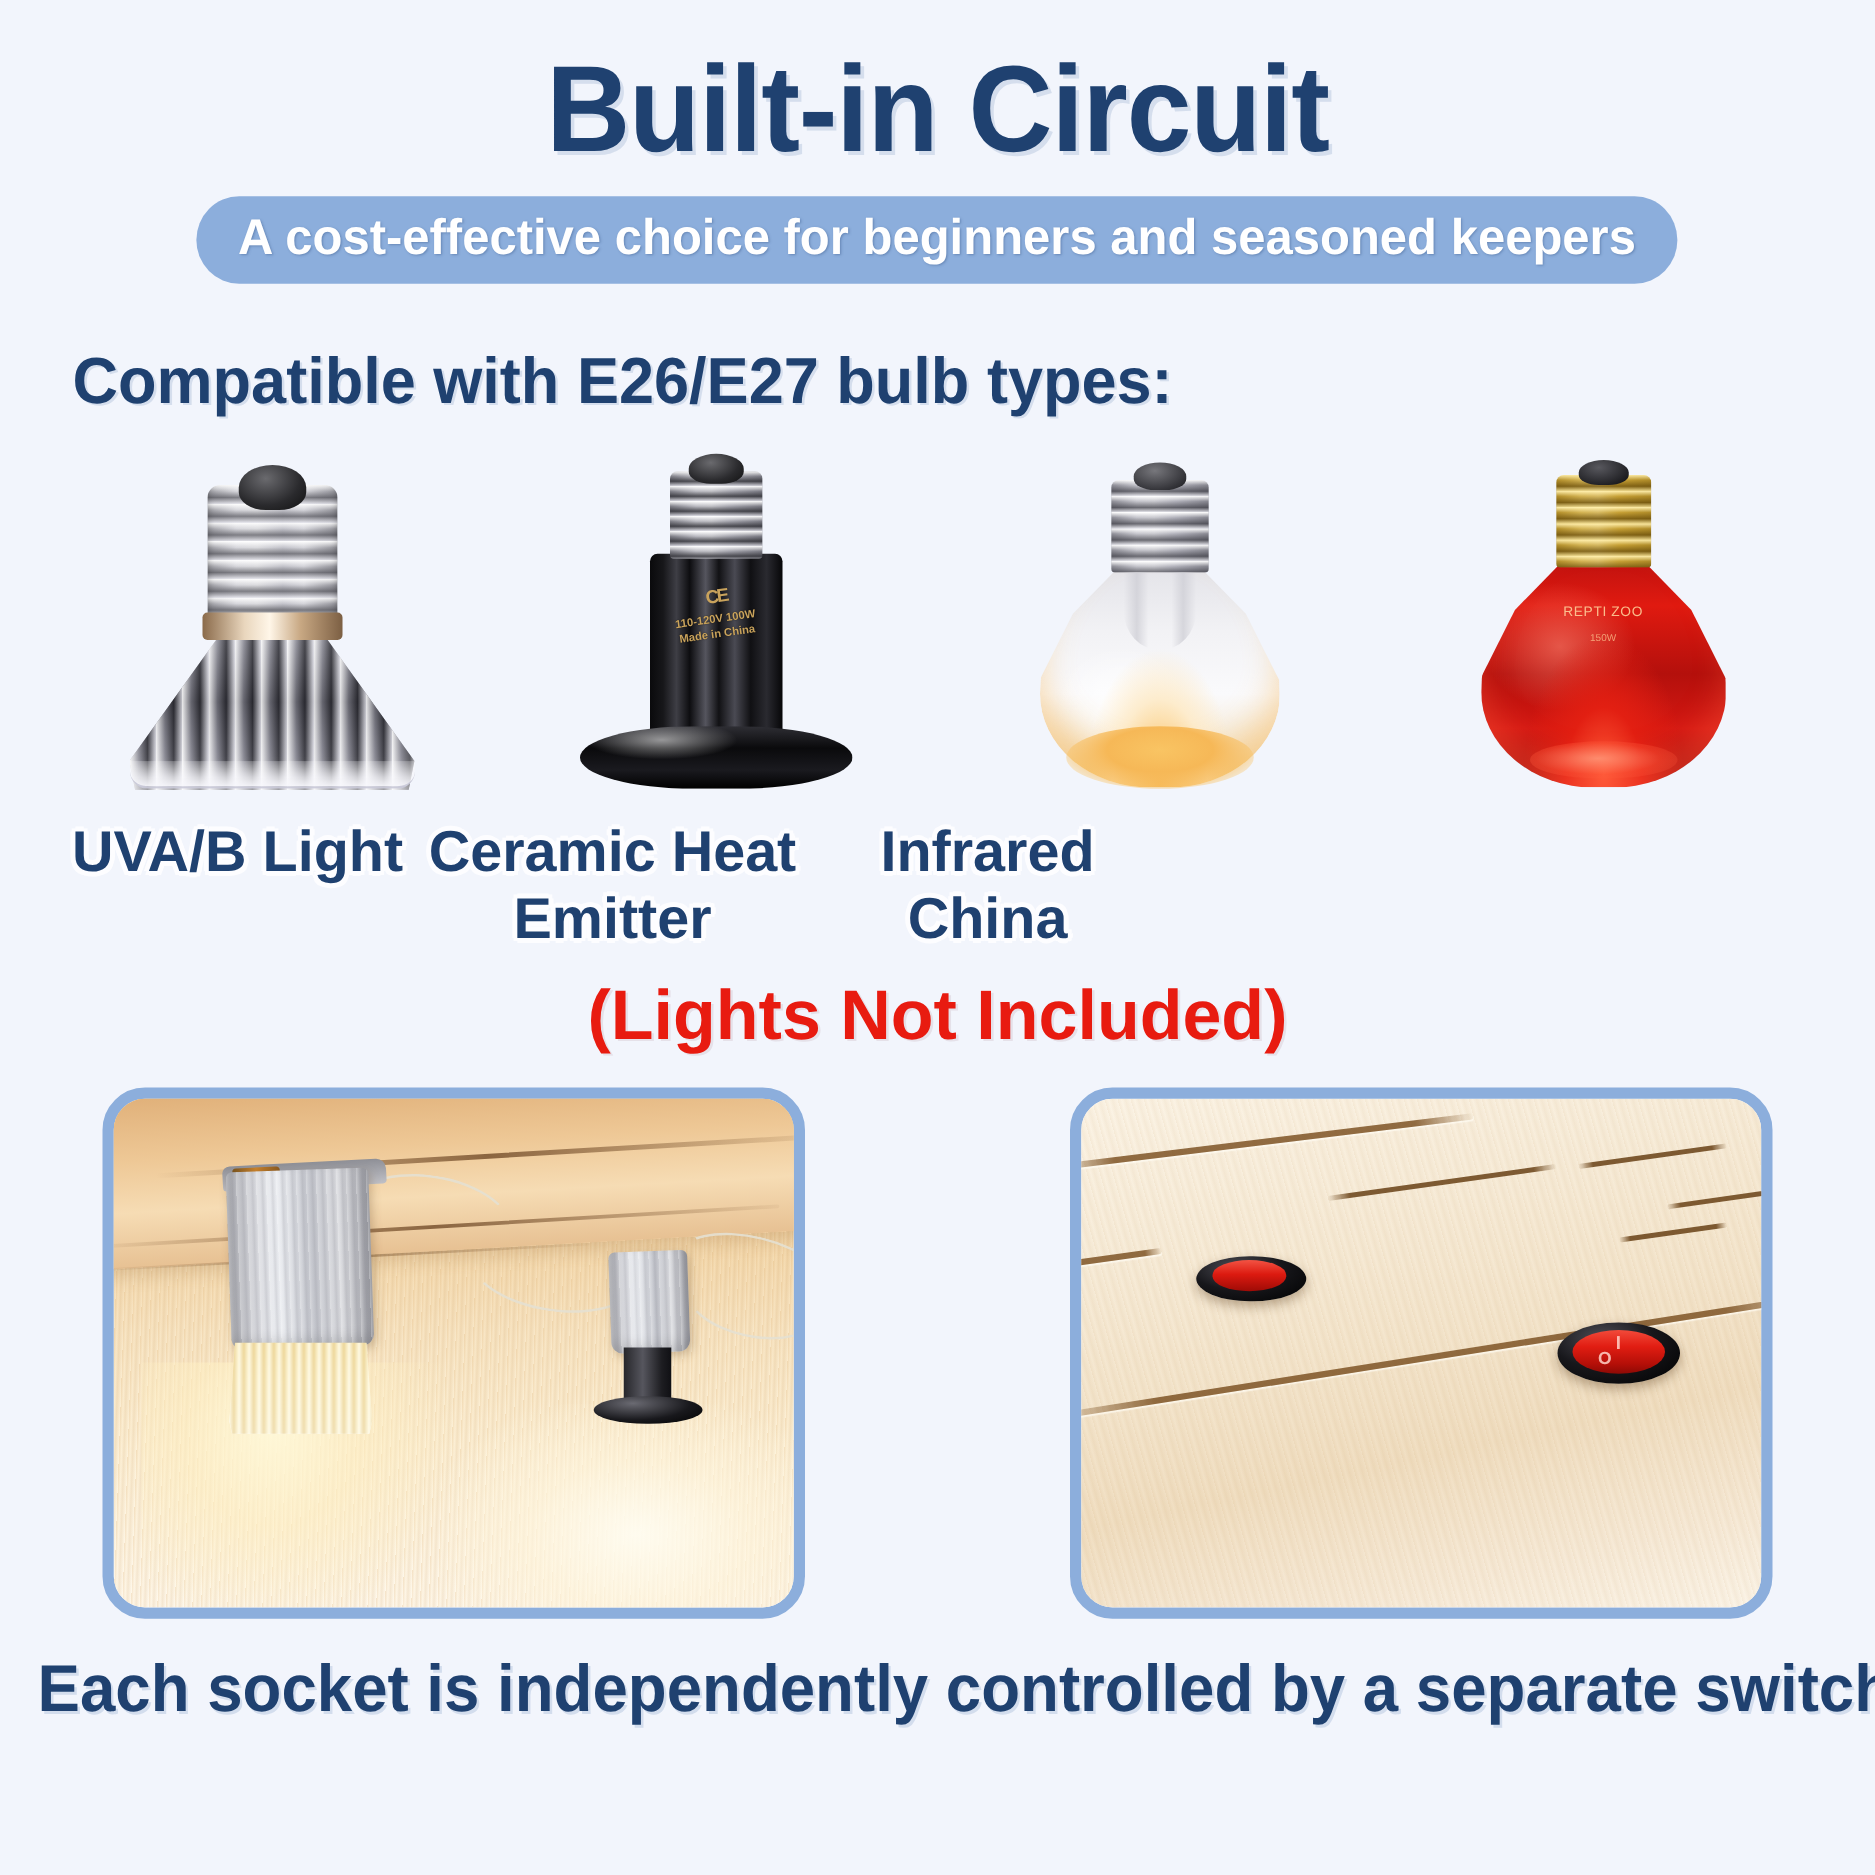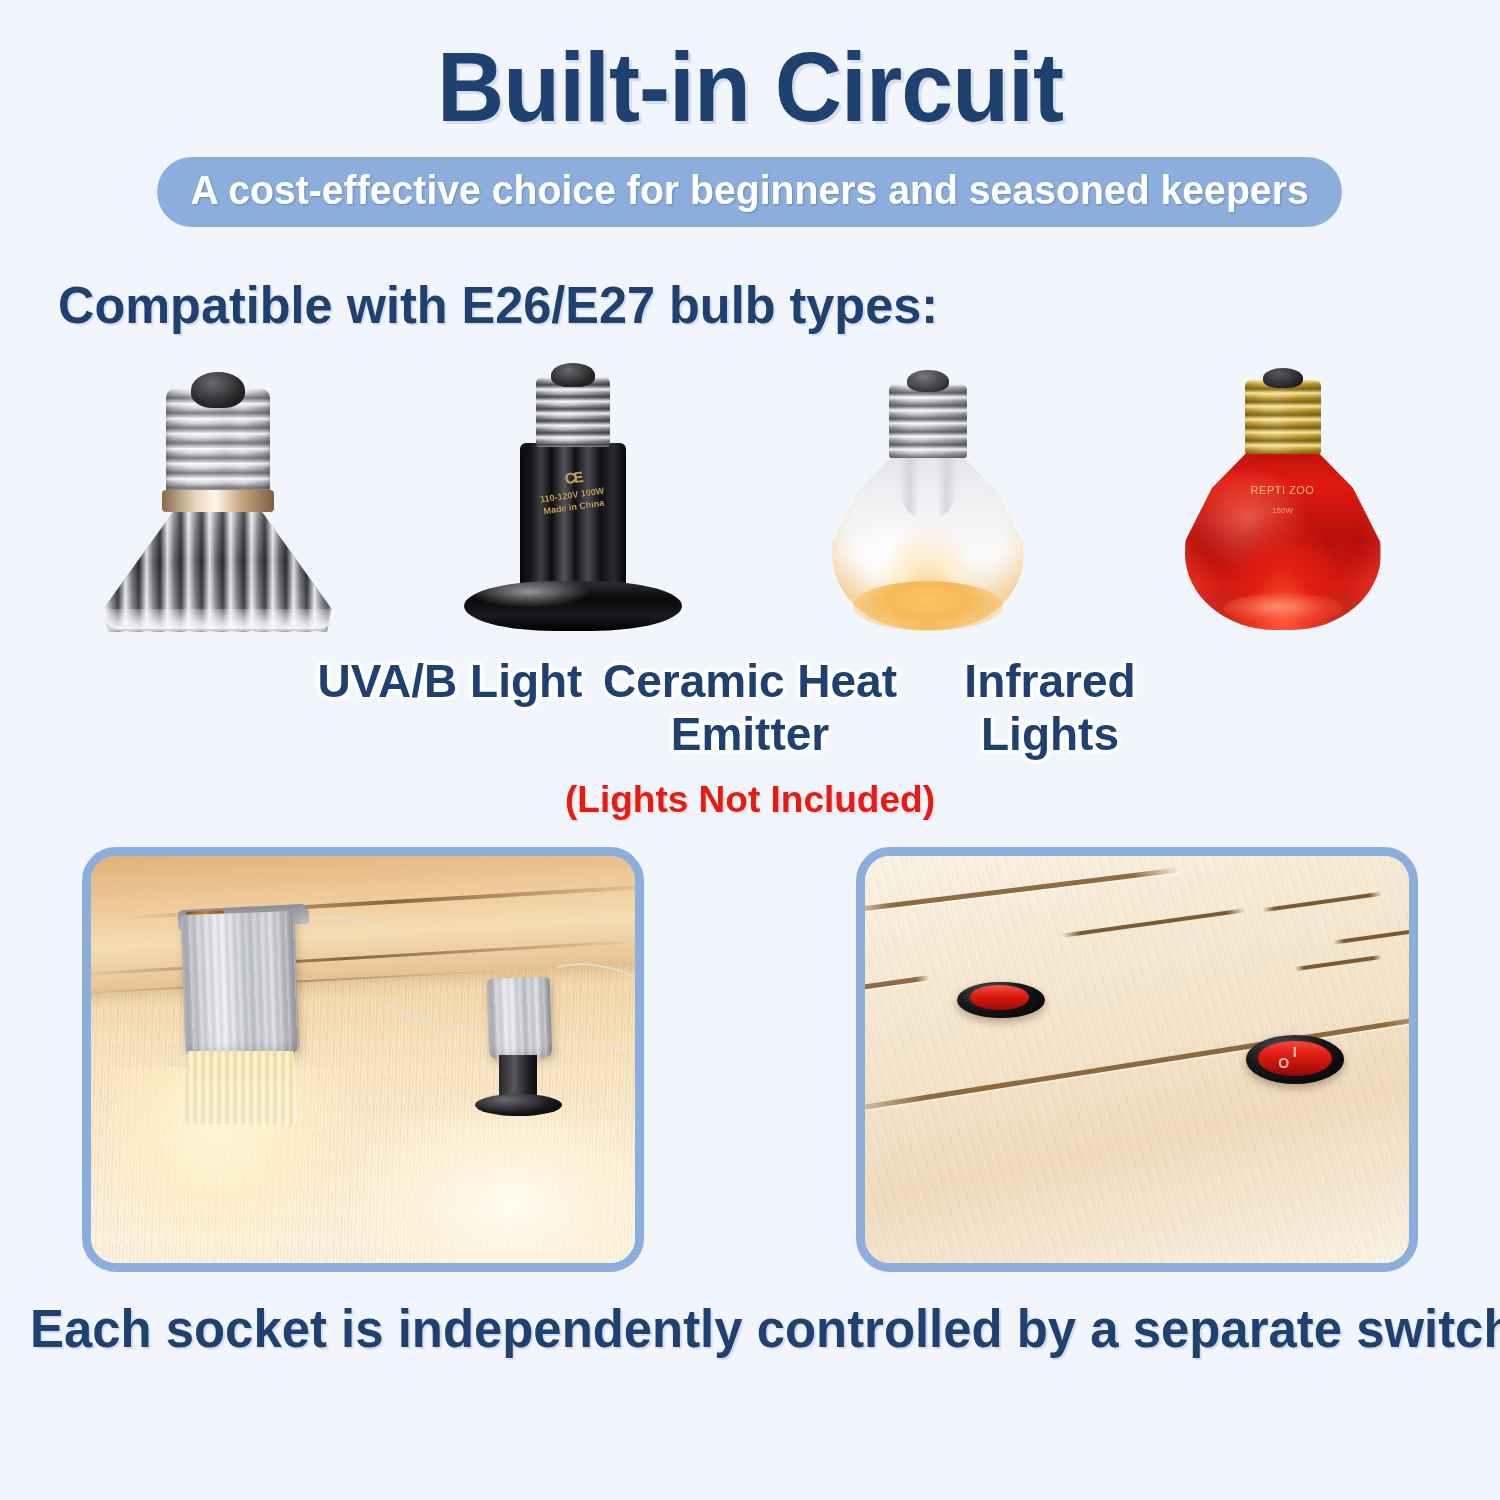--- a/index.html
+++ b/index.html
@@ -248,21 +248,21 @@
   .infrared .hotspot {
     position: absolute; left: 50%; transform: translateX(-50%);
     bottom: 8px; width: 118px; height: 30px; z-index: 3;
     background: radial-gradient(ellipse at 46% 46%, rgba(255,150,120,.85) 0%, rgba(255,90,60,.35) 55%, rgba(255,80,50,0) 100%);
     border-radius: 50%;
   }
 
   
   .label-row {
     display: flex;
-    justify-content: center;
+    justify-content: flex-start;
     align-items: flex-start;
     margin-top: 24px;
     padding: 0 40px;
   }
   .bulb-label {
     width: 300px;
     text-align: center;
     font-size: 46px;
     font-weight: bold;
     color: #1f4170;
@@ -271,21 +271,21 @@
       -3px -3px 0 #fdfdff,  3px -3px 0 #fdfdff,
       -3px  3px 0 #fdfdff,  3px  3px 0 #fdfdff,
        0   -4px 0 #fdfdff,  0    4px 0 #fdfdff,
       -4px  0   0 #fdfdff,  4px  0   0 #fdfdff;
   }
 
   
   .not-included {
     text-align: center;
     margin-top: 18px;
-    font-size: 37px;
+    font-size: 56px;
     font-weight: bold;
     color: #e81b10;
     text-shadow: 2px 2px 0 rgba(200,180,190,.3);
   }
 
   
   .photo-row {
     display: flex;
     justify-content: center;
     gap: 212px;
@@ -497,21 +497,21 @@
       <div class="wattage">150W</div>
       <div class="hotspot"></div>
     </div>
   </div>
 
 </div>
 
 <div class="label-row">
   <div class="bulb-label">UVA/B Light</div>
   <div class="bulb-label">Ceramic Heat Emitter</div>
-  <div class="bulb-label">Infrared Lights</div>
+  <div class="bulb-label">Infrared China</div>
 </div>
 
 <div class="not-included">(Lights Not Included)</div>
 
 <div class="photo-row">
 
   <div class="photo-frame">
     <div class="photo-inner">
       <div class="ph-wood-bg"></div>
       <div class="ph-lid"></div>

